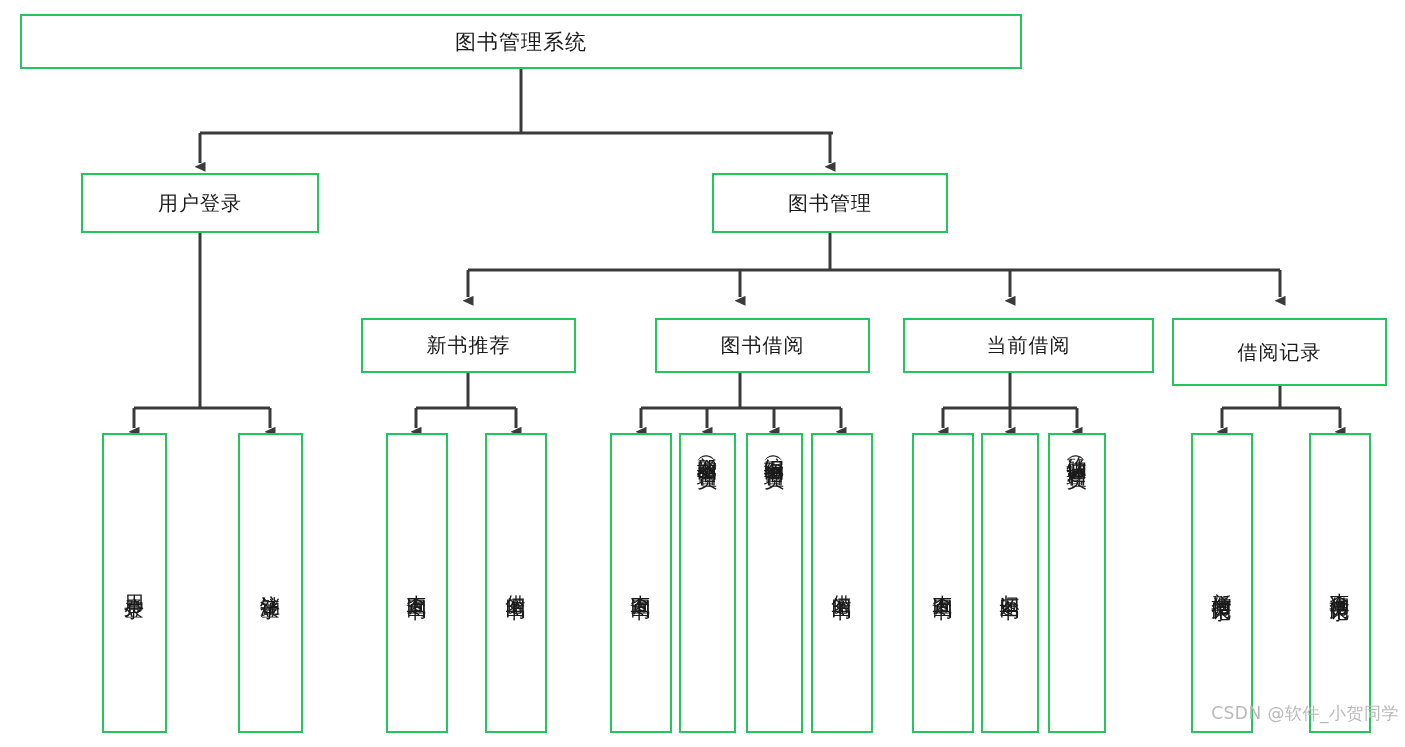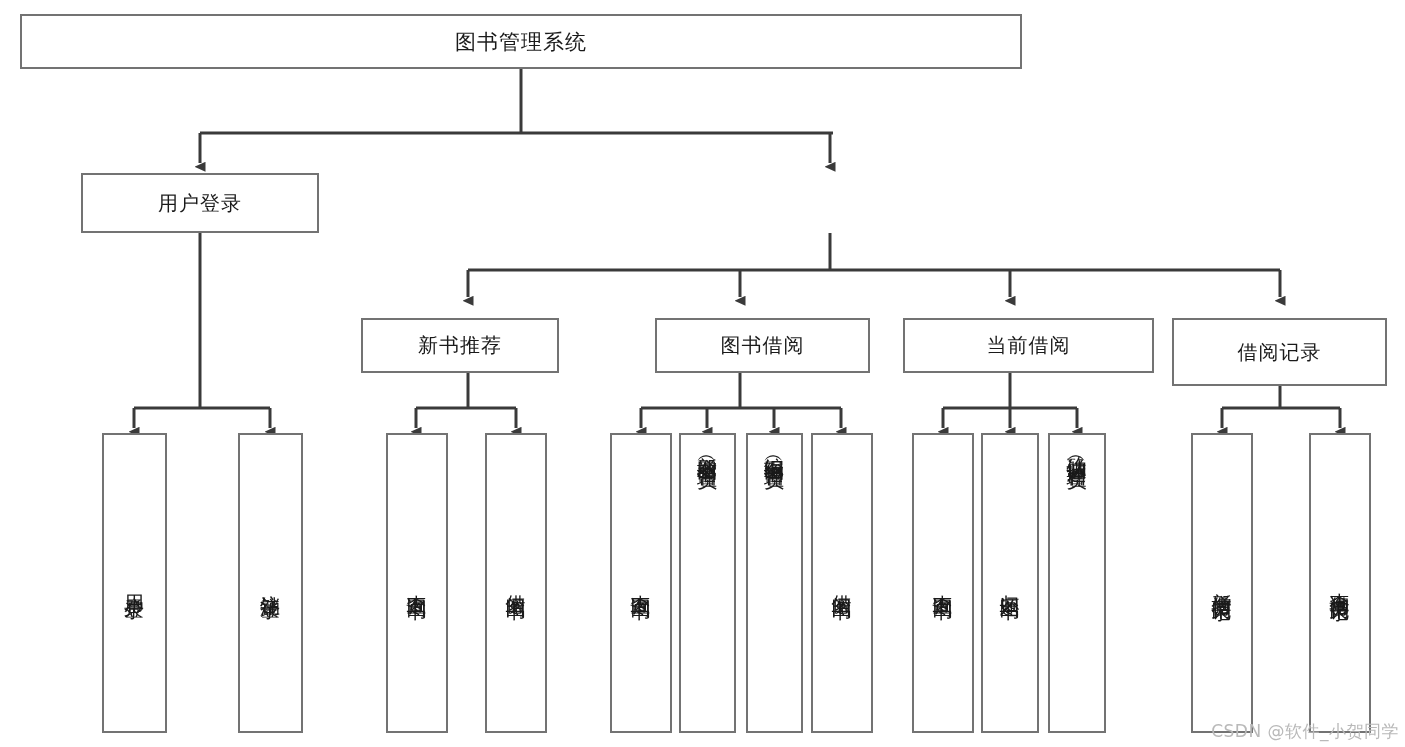--- a/index.html
+++ b/index.html
@@ -23,21 +23,21 @@
     left: 0;
     top: 0;
     width: 1405px;
     height: 747px;
     pointer-events: none;
   }
   .node {
     position: absolute;
     box-sizing: border-box;
     background: #ffffff;
-    border: 2px solid #737373;
+    border: 2px solid #22c55e;
     display: flex;
     align-items: center;
     justify-content: center;
     color: #1a1a1a;
   }
   .node.root {
     font-size: 21px;
   }
   .node.branch {
     font-size: 20px;
@@ -60,21 +60,21 @@
     line-height: 1;
     white-space: nowrap;
   }
   .htext {
     white-space: nowrap;
     letter-spacing: 1px;
   }
   #watermark {
     position: absolute;
     right: 6px;
-    bottom: 4px;
+    bottom: 22px;
     font-size: 17px;
     color: #b9b9b9;
     letter-spacing: 0.5px;
     white-space: nowrap;
   }
 </style>
 </head>
 <body>
 
 <div id="canvas">
@@ -130,22 +130,25 @@
   </svg>
 
   <div class="node root" style="left:20px; top:14px; width:1002px; height:55px;">
     <span class="htext">图书管理系统</span>
   </div>
 
   <div class="node branch" style="left:81px; top:173px; width:238px; height:60px;">
     <span class="htext">用户登录</span>
   </div>
 
-
-  <div class="node branch" style="left:361px; top:318px; width:198px; height:55px;">
+  <div class="node branch" style="left:712px; top:173px; width:236px; height:60px;">
+    <span class="htext">图书管理</span>
+  </div>
+
+  <div class="node branch" style="left:361px; top:318px; width:215px; height:55px;">
     <span class="htext">新书推荐</span>
   </div>
 
   <div class="node branch" style="left:655px; top:318px; width:215px; height:55px;">
     <span class="htext">图书借阅</span>
   </div>
 
   <div class="node branch" style="left:903px; top:318px; width:251px; height:55px;">
     <span class="htext">当前借阅</span>
   </div>

